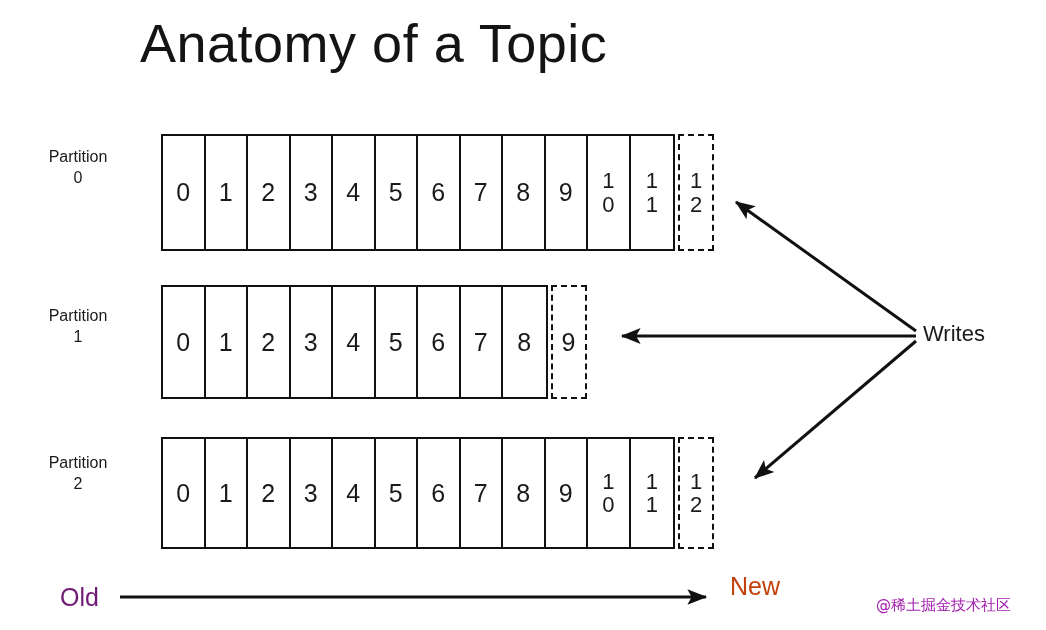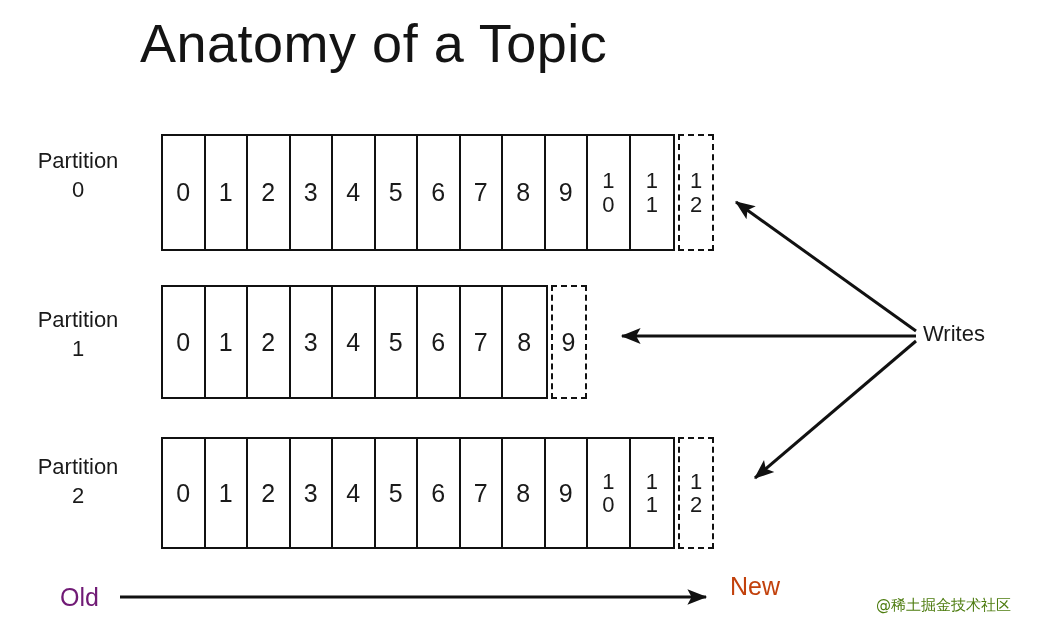--- a/index.html
+++ b/index.html
@@ -81,21 +81,21 @@
     line-height: 1.06;
     letter-spacing: 0;
   }
   .cell-num.two-digit span { display: block; }
 
   
   .partition-label {
     position: absolute;
     width: 150px;
     text-align: center;
-    font-size: 22px;
+    font-size: 16px;
     line-height: 1.32;
     color: #1a1a1a;
   }
   #label-0 { left: 3px;  top: 146px; }
   #label-1 { left: 3px;  top: 305px; }
   #label-2 { left: 3px;  top: 452px; }
   .partition-label .pl-idx { display: block; }
 
   
   #writes-label {
@@ -133,21 +133,21 @@
     height: 630px;
     pointer-events: none;
   }
 
   
   #watermark {
     position: absolute;
     left: 876px;
     top: 596px;
     font-size: 15px;
-    color: #4d7c0f;
+    color: #a21caf;
     white-space: nowrap;
     font-family: "DejaVu Sans", sans-serif;
   }
 </style>
 </head>
 <body>
 
 <div id="canvas">
 
   <div id="title">Anatomy of a Topic</div>

